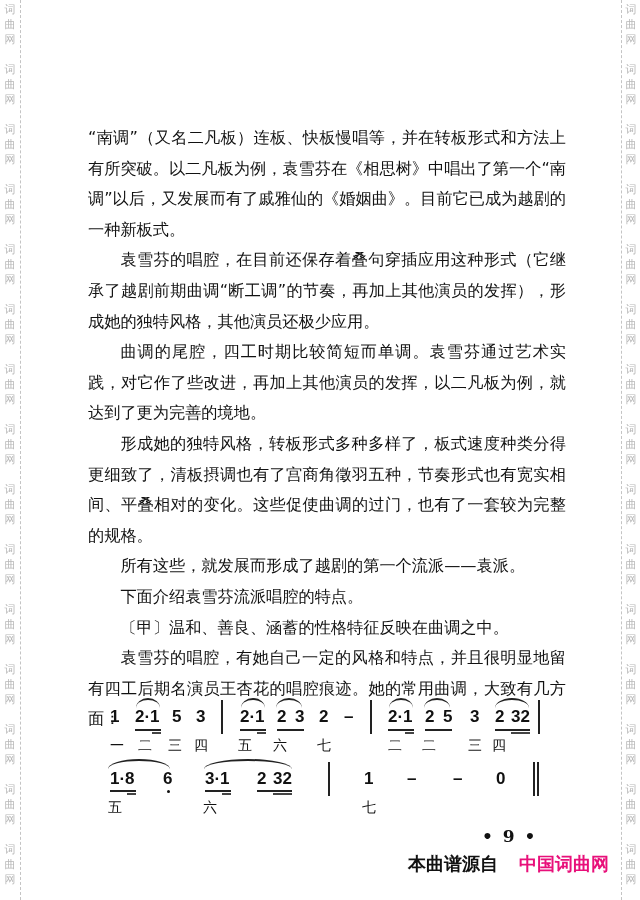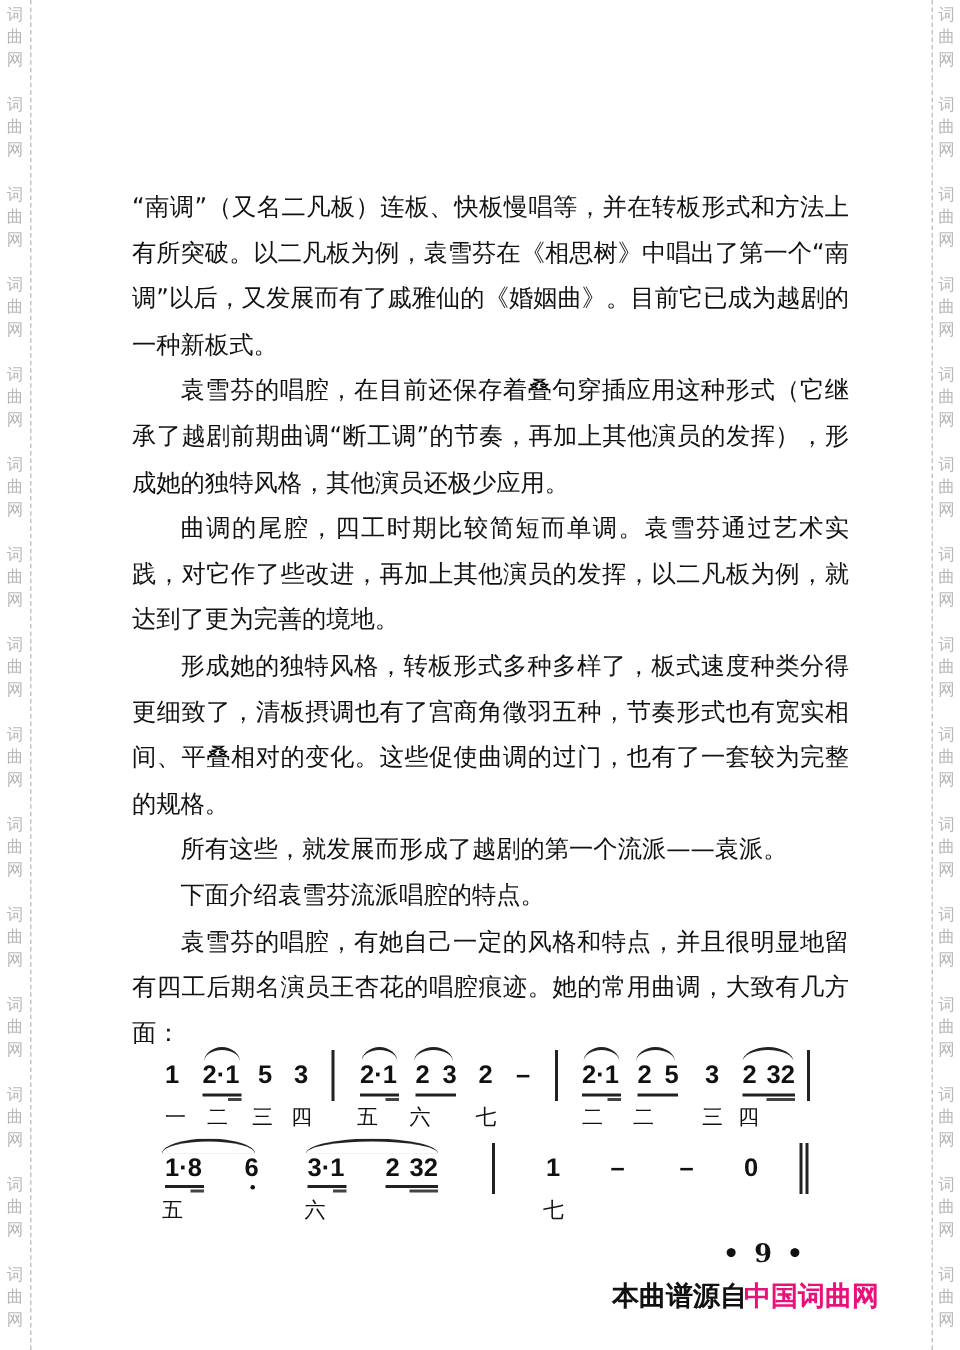--- a/index.html
+++ b/index.html
@@ -21,21 +21,21 @@
   .note { position: absolute; font-weight: bold; font-size: 17px; line-height: 20px; color: #111; }
   .lyric { position: absolute; font-size: 14px; line-height: 16px; font-family: "DejaVu Sans", sans-serif; color: #111; }
   .bar { position: absolute; width: 2px; background: #222; }
   .ul { position: absolute; height: 1.5px; background: #222; }
   .ul2 { position: absolute; height: 1.5px; background: #444; }
   .slur { position: absolute; border-top: 2px solid #222; border-radius: 50% 50% 0 0 / 100% 100% 0 0; height: 8px; }
   .dot-below { position: absolute; width: 3px; height: 3px; border-radius: 50%; background: #111; }
 
   .page-num { position: absolute; left: 482px; top: 826px; font-size: 17px; font-family: "DejaVu Serif", serif; font-weight: bold; letter-spacing: 2px; }
   .source-label { position: absolute; left: 408px; top: 852px; font-size: 18px; font-weight: bold; font-family: "DejaVu Sans", sans-serif; color: #111; }
-  .source-site { position: absolute; left: 496px; top: 852px; font-size: 18px; font-weight: bold; font-family: Liberation Mono, monospace; color: #e8107a; }
+  .source-site { position: absolute; left: 519px; top: 852px; font-size: 18px; font-weight: bold; font-family: Liberation Mono, monospace; color: #e8107a; }
 </style>
 </head>
 <body>
 
 <div class="side-strip left" id="wm-left">
     <div class="wm-group" style="top: 2px;">
       <span>词</span>
       <span>曲</span>
       <span>网</span>
     </div>
@@ -189,20 +189,21 @@
     </div>
   </div>
 
 <div class="body-text">
   <p class="para">“南调”（又名二凡板）连板、快板慢唱等，并在转板形式和方法上有所突破。以二凡板为例，袁雪芬在《相思树》中唱出了第一个“南调”以后，又发展而有了戚雅仙的《婚姻曲》。目前它已成为越剧的一种新板式。</p>
   <p class="para indent">袁雪芬的唱腔，在目前还保存着叠句穿插应用这种形式（它继承了越剧前期曲调“断工调”的节奏，再加上其他演员的发挥），形成她的独特风格，其他演员还极少应用。</p>
   <p class="para indent">曲调的尾腔，四工时期比较简短而单调。袁雪芬通过艺术实践，对它作了些改进，再加上其他演员的发挥，以二凡板为例，就达到了更为完善的境地。</p>
   <p class="para indent">形成她的独特风格，转板形式多种多样了，板式速度种类分得更细致了，清板摂调也有了宫商角徵羽五种，节奏形式也有宽实相间、平叠相对的变化。这些促使曲调的过门，也有了一套较为完整的规格。</p>
   <p class="para indent">所有这些，就发展而形成了越剧的第一个流派——袁派。</p>
   <p class="para indent">下面介绍袁雪芬流派唱腔的特点。</p>
+  <p class="para indent">〔甲〕温和、善良、涵蓄的性格特征反映在曲调之中。</p>
   <p class="para indent">袁雪芬的唱腔，有她自己一定的风格和特点，并且很明显地留有四工后期名演员王杏花的唱腔痕迹。她的常用曲调，大致有几方面：</p>
 </div>
 
 <div class="score">
   <div id="line1" style="position:absolute;left:0;top:0;width:460px;height:60px;">
 
     <div class="slur" style="left:36px;top:3px;width:24px;"></div>
     <div class="slur" style="left:141px;top:3px;width:24px;"></div>
     <div class="slur" style="left:176px;top:3px;width:26px;"></div>
     <div class="slur" style="left:289px;top:3px;width:24px;"></div>

